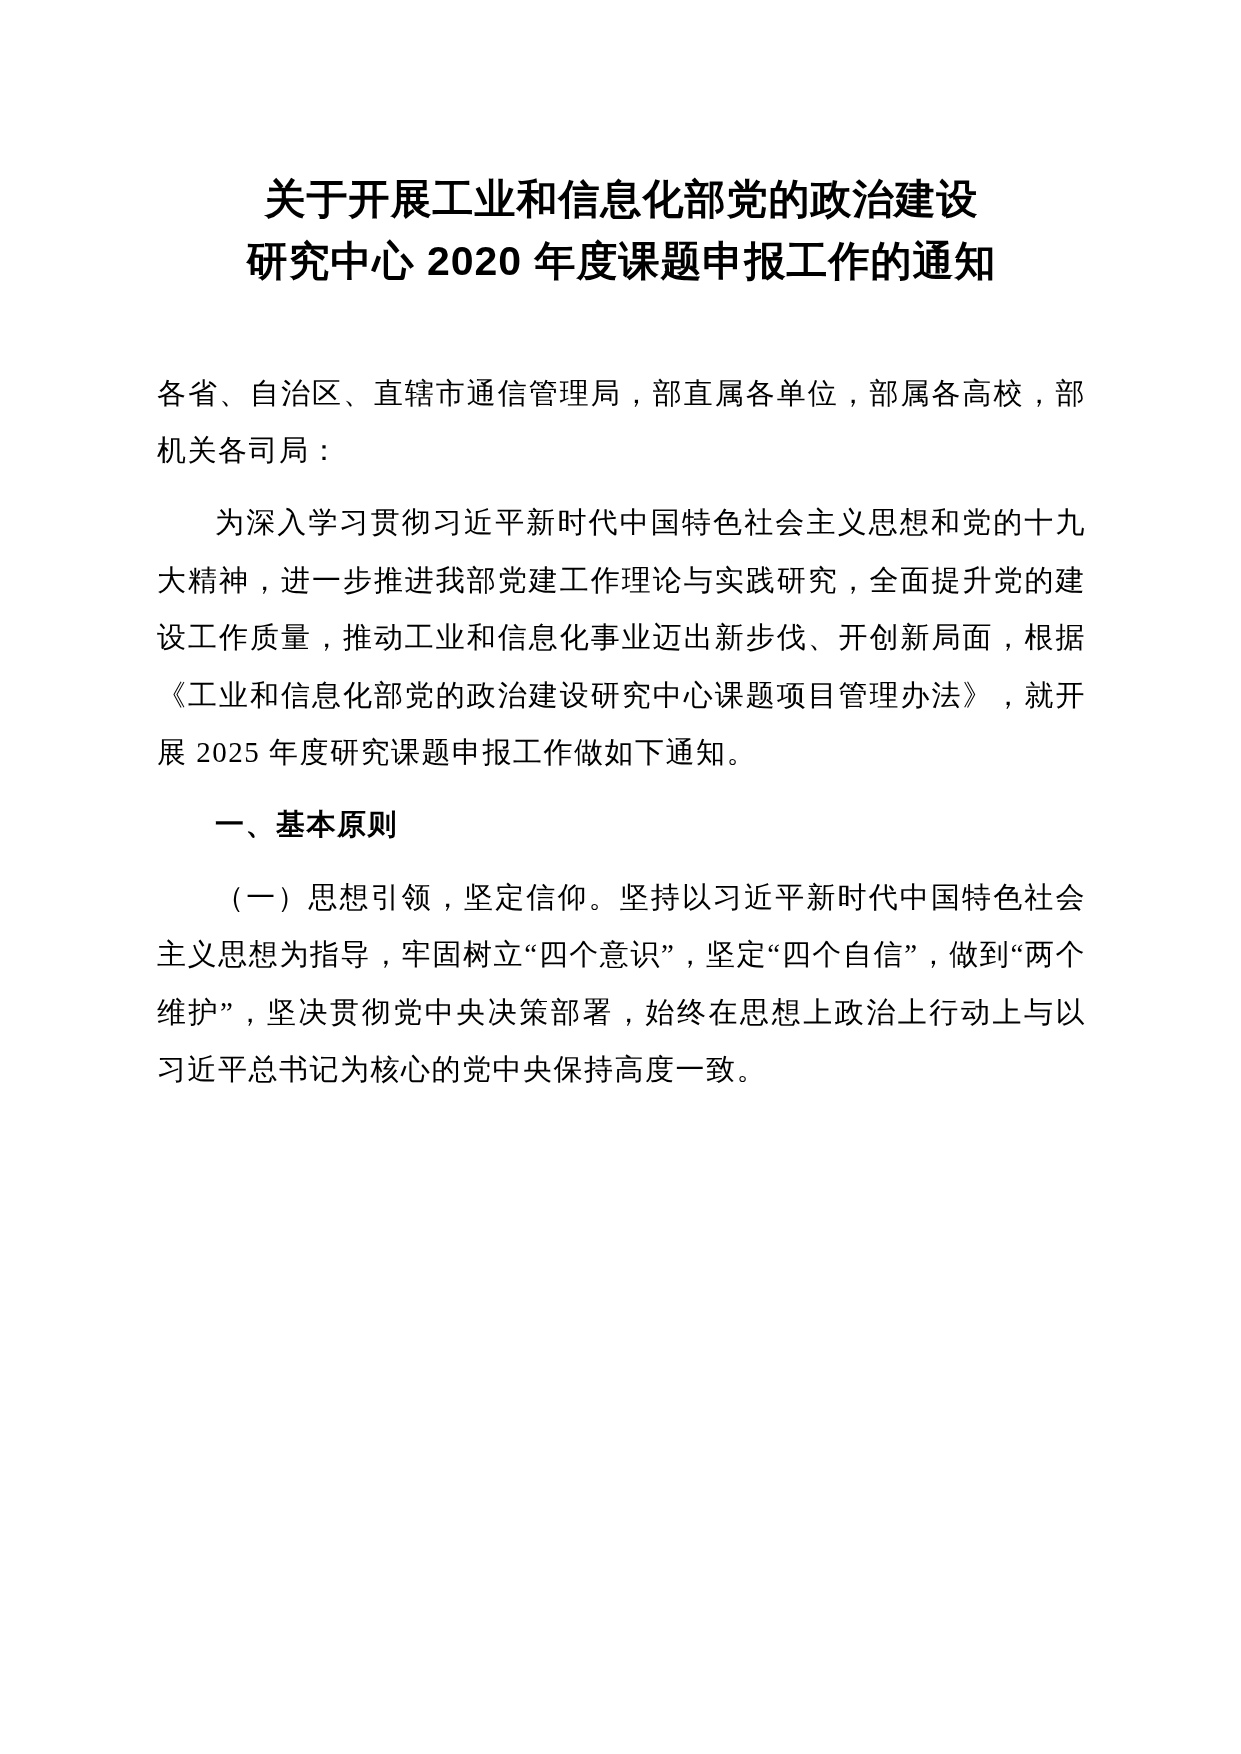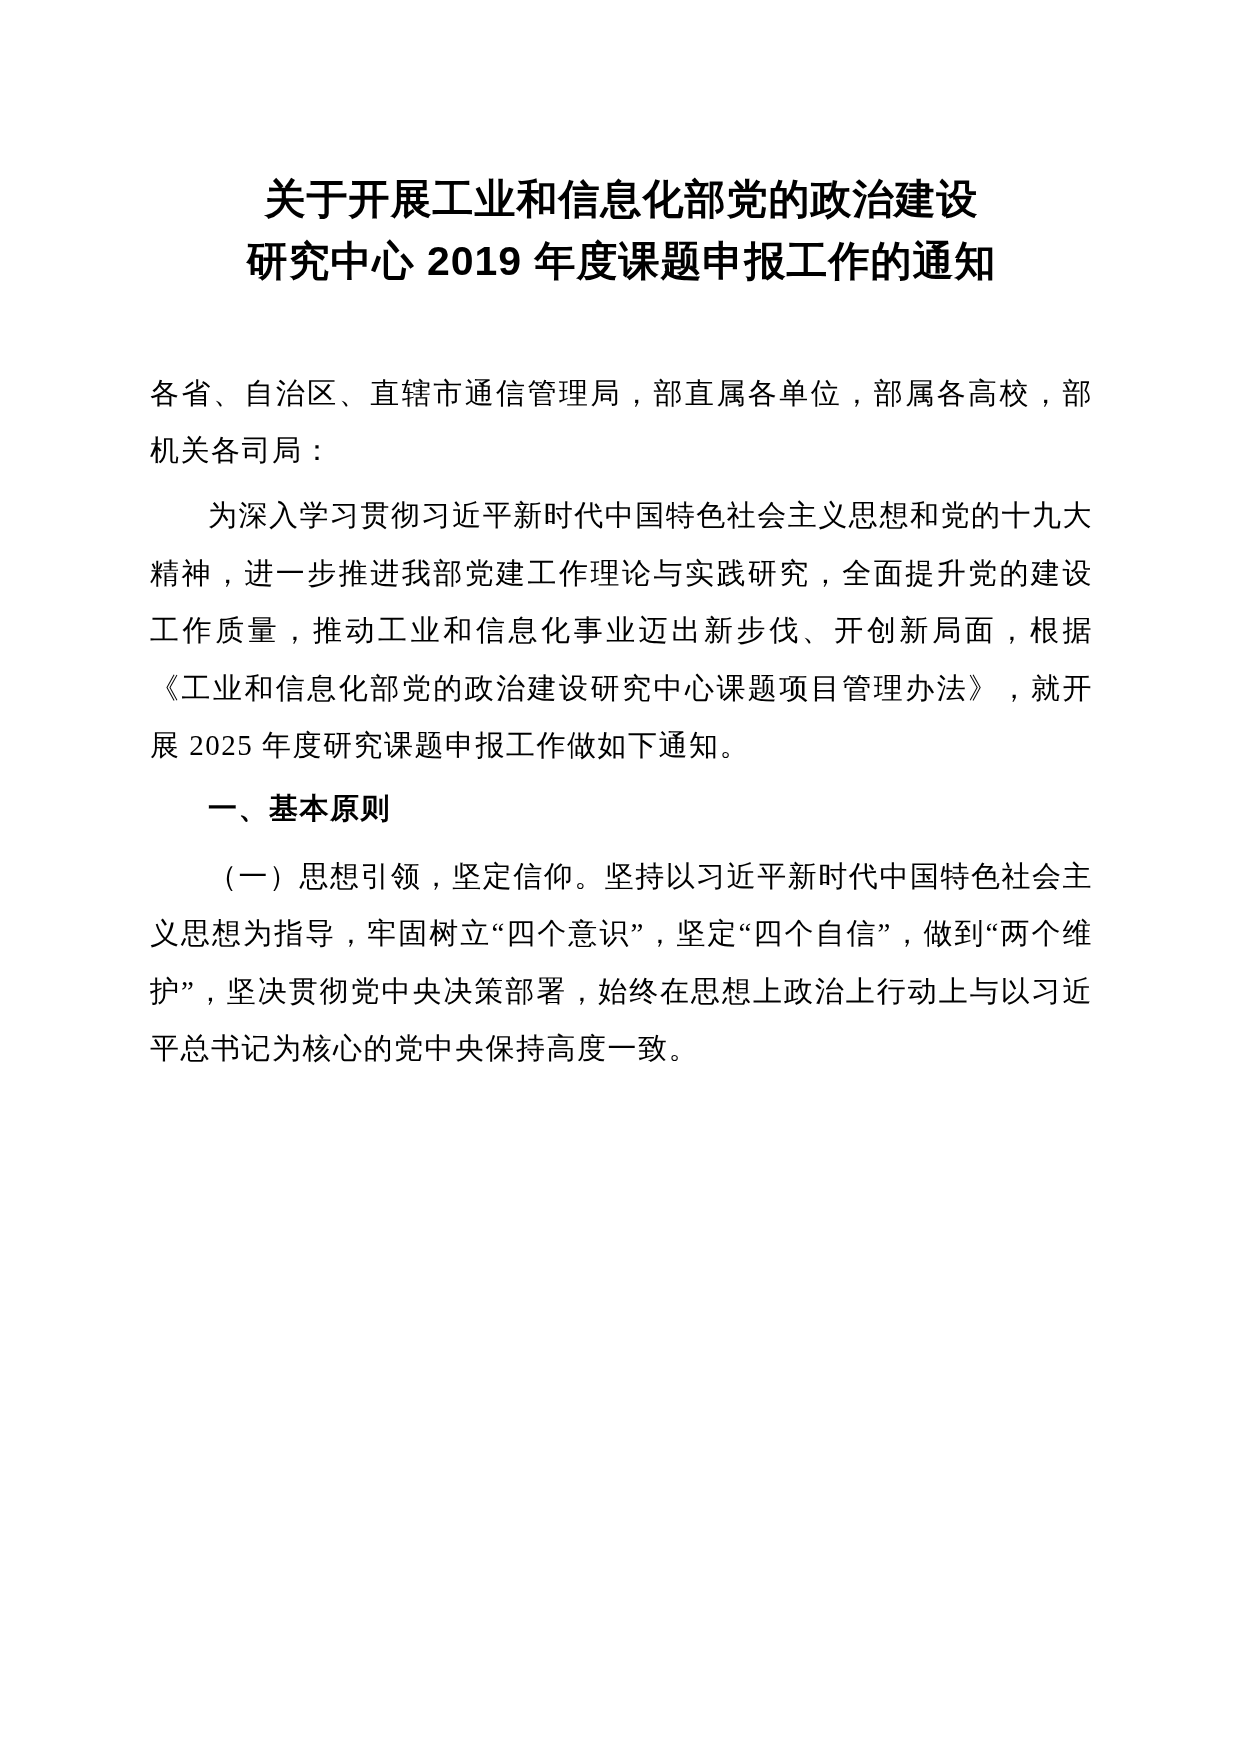--- a/index.html
+++ b/index.html
@@ -32,38 +32,38 @@
   }
   .content {
     margin-top: 72px;
     font-size: 29px;
     line-height: 1.98;
     text-align: justify;
     text-justify: inter-ideograph;
     letter-spacing: 1.5px;
   }
   .content p {
-    margin: 8px;
+    margin: 15px;
   }
   .para-indent {
     text-indent: 2em;
   }
   .section-heading {
-    font-family: Liberation Mono, monospace;
+    font-family: Liberation Sans, sans-serif;
     font-weight: bold;
     text-indent: 2em;
   }
 </style>
 </head>
 <body>
 
 <div class="page">
   <h1 class="doc-title">
     <span>关于开展工业和信息化部党的政治建设</span><br>
-    <span>研究中心 2019 年度课题申报工作的通知</span>
+    <span>研究中心 2020 年度课题申报工作的通知</span>
   </h1>
   <div class="content">
     <p>各省、自治区、直辖市通信管理局，部直属各单位，部属各高校，部机关各司局：</p>
     <div id="paragraphs">
         <p class="para-indent">为深入学习贯彻习近平新时代中国特色社会主义思想和党的十九大精神，进一步推进我部党建工作理论与实践研究，全面提升党的建设工作质量，推动工业和信息化事业迈出新步伐、开创新局面，根据《工业和信息化部党的政治建设研究中心课题项目管理办法》，就开展 2025 年度研究课题申报工作做如下通知。</p>
         <p class="section-heading">一、基本原则</p>
         <p class="para-indent">（一）思想引领，坚定信仰。坚持以习近平新时代中国特色社会主义思想为指导，牢固树立“四个意识”，坚定“四个自信”，做到“两个维护”，坚决贯彻党中央决策部署，始终在思想上政治上行动上与以习近平总书记为核心的党中央保持高度一致。</p>
       </div>
   </div>
 </div>

